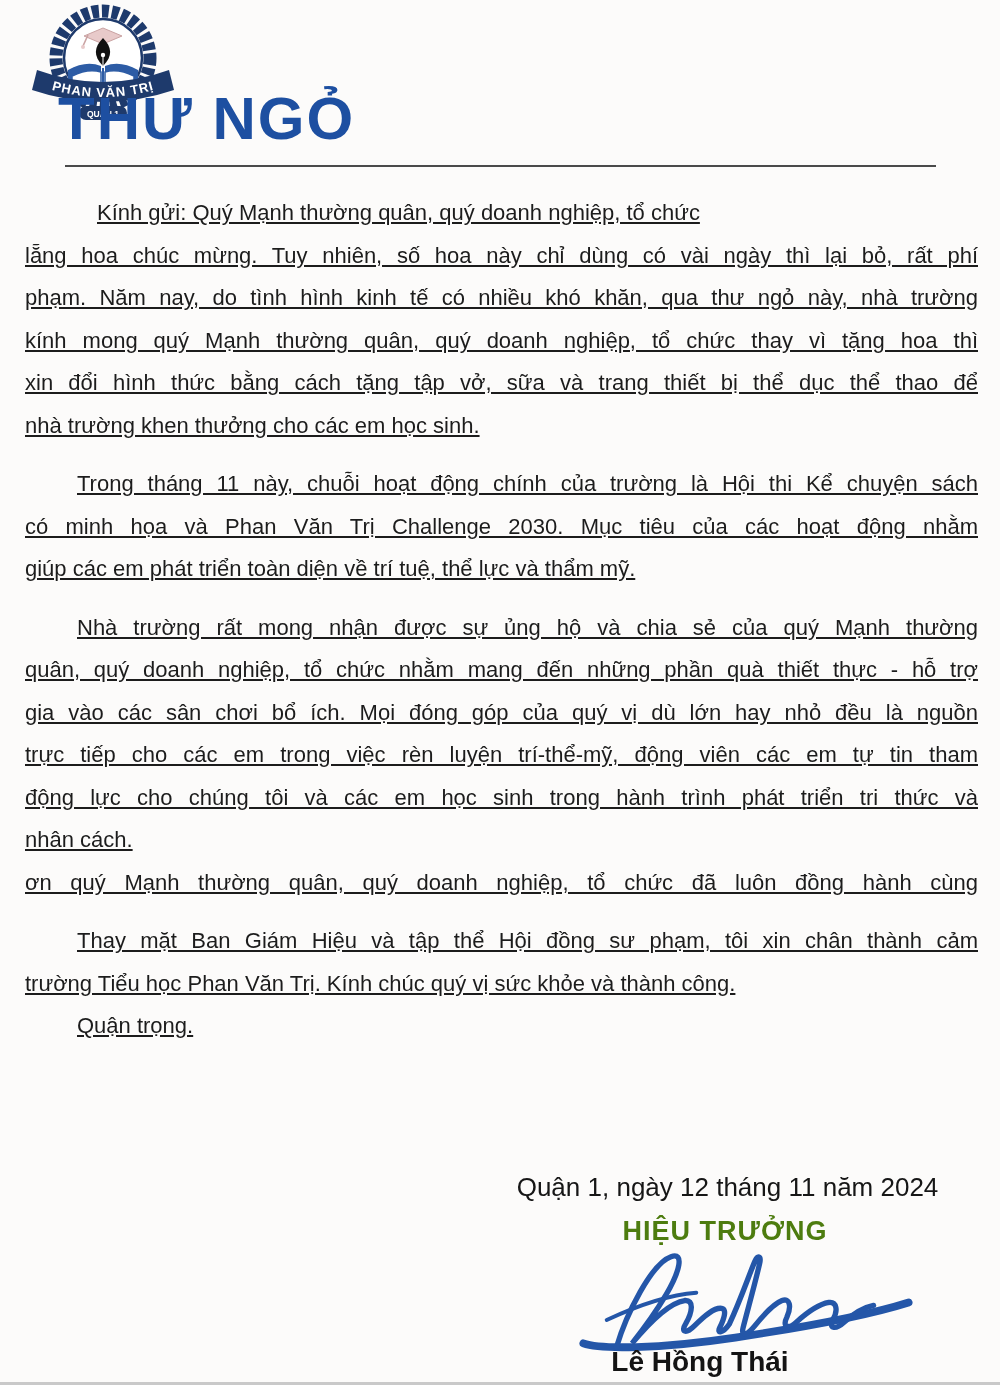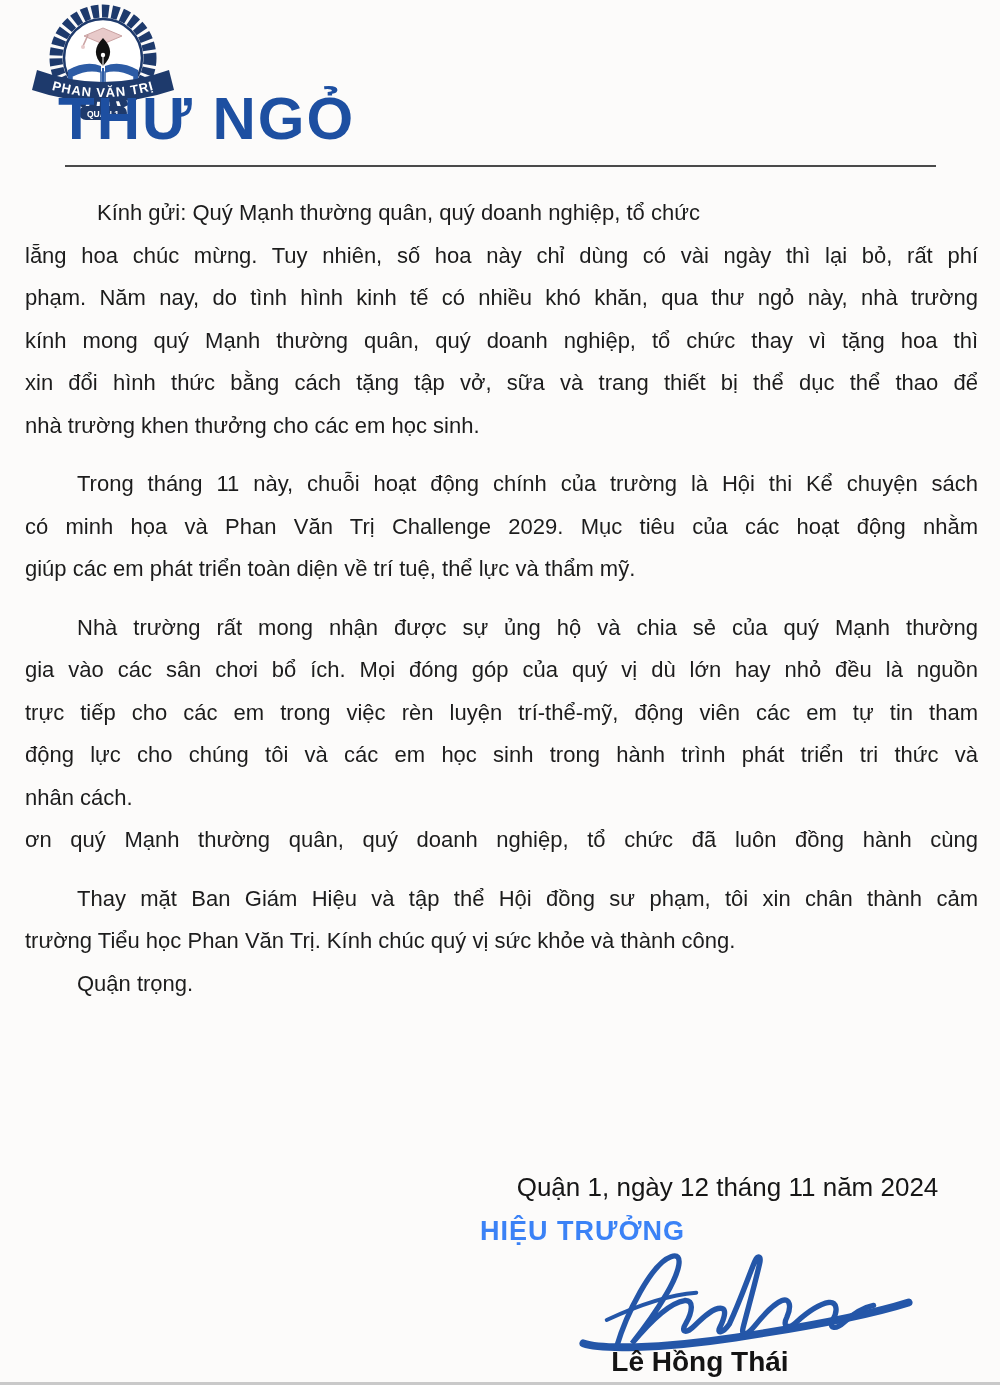--- a/index.html
+++ b/index.html
@@ -26,35 +26,35 @@
     position:absolute;left:65px;right:64px;top:165px;height:2px;
     background:#4a4a4a;
   }
 
   
   .letter{
     position:absolute;left:25px;right:22px;top:192px;
     font-size:22px;line-height:42.5px;
     color:#1c1c1c;
   }
-  .ln{height:42.5px;white-space:normal;}
+  .ln{height:42.5px;white-space:normal;text-decoration:underline;}
   .j{text-align:justify;text-align-last:justify;}
   .last{text-align:left;}
   .ind{text-indent:52px;}
   .ind-sal{text-indent:72px;}
   .pgap{margin-top:16px;}
 
   
   .date-line{
     position:absolute;left:480px;right:25px;top:1172px;
     text-align:center;font-size:26px;color:#161616;
   }
   .signer-title{
     position:absolute;left:480px;right:30px;top:1216px;
-    font-size:27px;font-weight:bold;color:#3b82f6;
+    text-align:center;font-size:27px;font-weight:bold;color:#4d7c0f;
     letter-spacing:1px;
   }
   .signature{
     position:absolute;left:555px;top:1246px;width:380px;height:112px;
   }
   .signer-name{
     position:absolute;left:480px;right:80px;top:1346px;
     text-align:center;font-size:28px;font-weight:bold;color:#141414;
   }
   .bottom-shade{
@@ -115,24 +115,25 @@
   <div class="letter">
     <div class="ln last ind-sal">Kính gửi: Quý Mạnh thường quân, quý doanh nghiệp, tổ chức</div>
 
     <div class="ln j">lẵng hoa chúc mừng. Tuy nhiên, số hoa này chỉ dùng có vài ngày thì lại bỏ, rất phí</div>
     <div class="ln j">phạm. Năm nay, do tình hình kinh tế có nhiều khó khăn, qua thư ngỏ này, nhà trường</div>
     <div class="ln j">kính mong quý Mạnh thường quân, quý doanh nghiệp, tổ chức thay vì tặng hoa thì</div>
     <div class="ln j">xin đổi hình thức bằng cách tặng tập vở, sữa và trang thiết bị thể dục thể thao để</div>
     <div class="ln last">nhà trường khen thưởng cho các em học sinh.</div>
 
     <div class="ln j ind pgap">Trong tháng 11 này, chuỗi hoạt động chính của trường là Hội thi Kể chuyện sách</div>
-    <div class="ln j">có minh họa và Phan Văn Trị Challenge 2029. Mục tiêu của các hoạt động nhằm</div>
+    <div class="ln j">có minh họa và Phan Văn Trị Challenge 2030. Mục tiêu của các hoạt động nhằm</div>
     <div class="ln last">giúp các em phát triển toàn diện về trí tuệ, thể lực và thẩm mỹ.</div>
 
     <div class="ln j ind pgap">Nhà trường rất mong nhận được sự ủng hộ và chia sẻ của quý Mạnh thường</div>
+    <div class="ln j">quân, quý doanh nghiệp, tổ chức nhằm mang đến những phần quà thiết thực - hỗ trợ</div>
     <div class="ln j">gia vào các sân chơi bổ ích.  Mọi đóng góp của quý vị dù lớn hay nhỏ đều là nguồn</div>
     <div class="ln j">trực tiếp cho các em trong việc rèn luyện trí-thể-mỹ, động viên các em tự tin tham</div>
     <div class="ln j">động lực cho chúng tôi và các em học sinh trong hành trình phát triển tri thức và</div>
     <div class="ln last">nhân cách.</div>
 
     <div class="ln j">ơn quý Mạnh thường quân, quý doanh nghiệp, tổ chức đã luôn đồng hành cùng</div>
     <div class="ln j ind pgap">Thay mặt Ban Giám Hiệu và tập thể Hội đồng sư phạm, tôi xin chân thành cảm</div>
     <div class="ln last">trường Tiểu học Phan Văn Trị. Kính chúc quý vị sức khỏe và thành công.</div>
 
     <div class="ln last ind">Quận trọng.</div>

